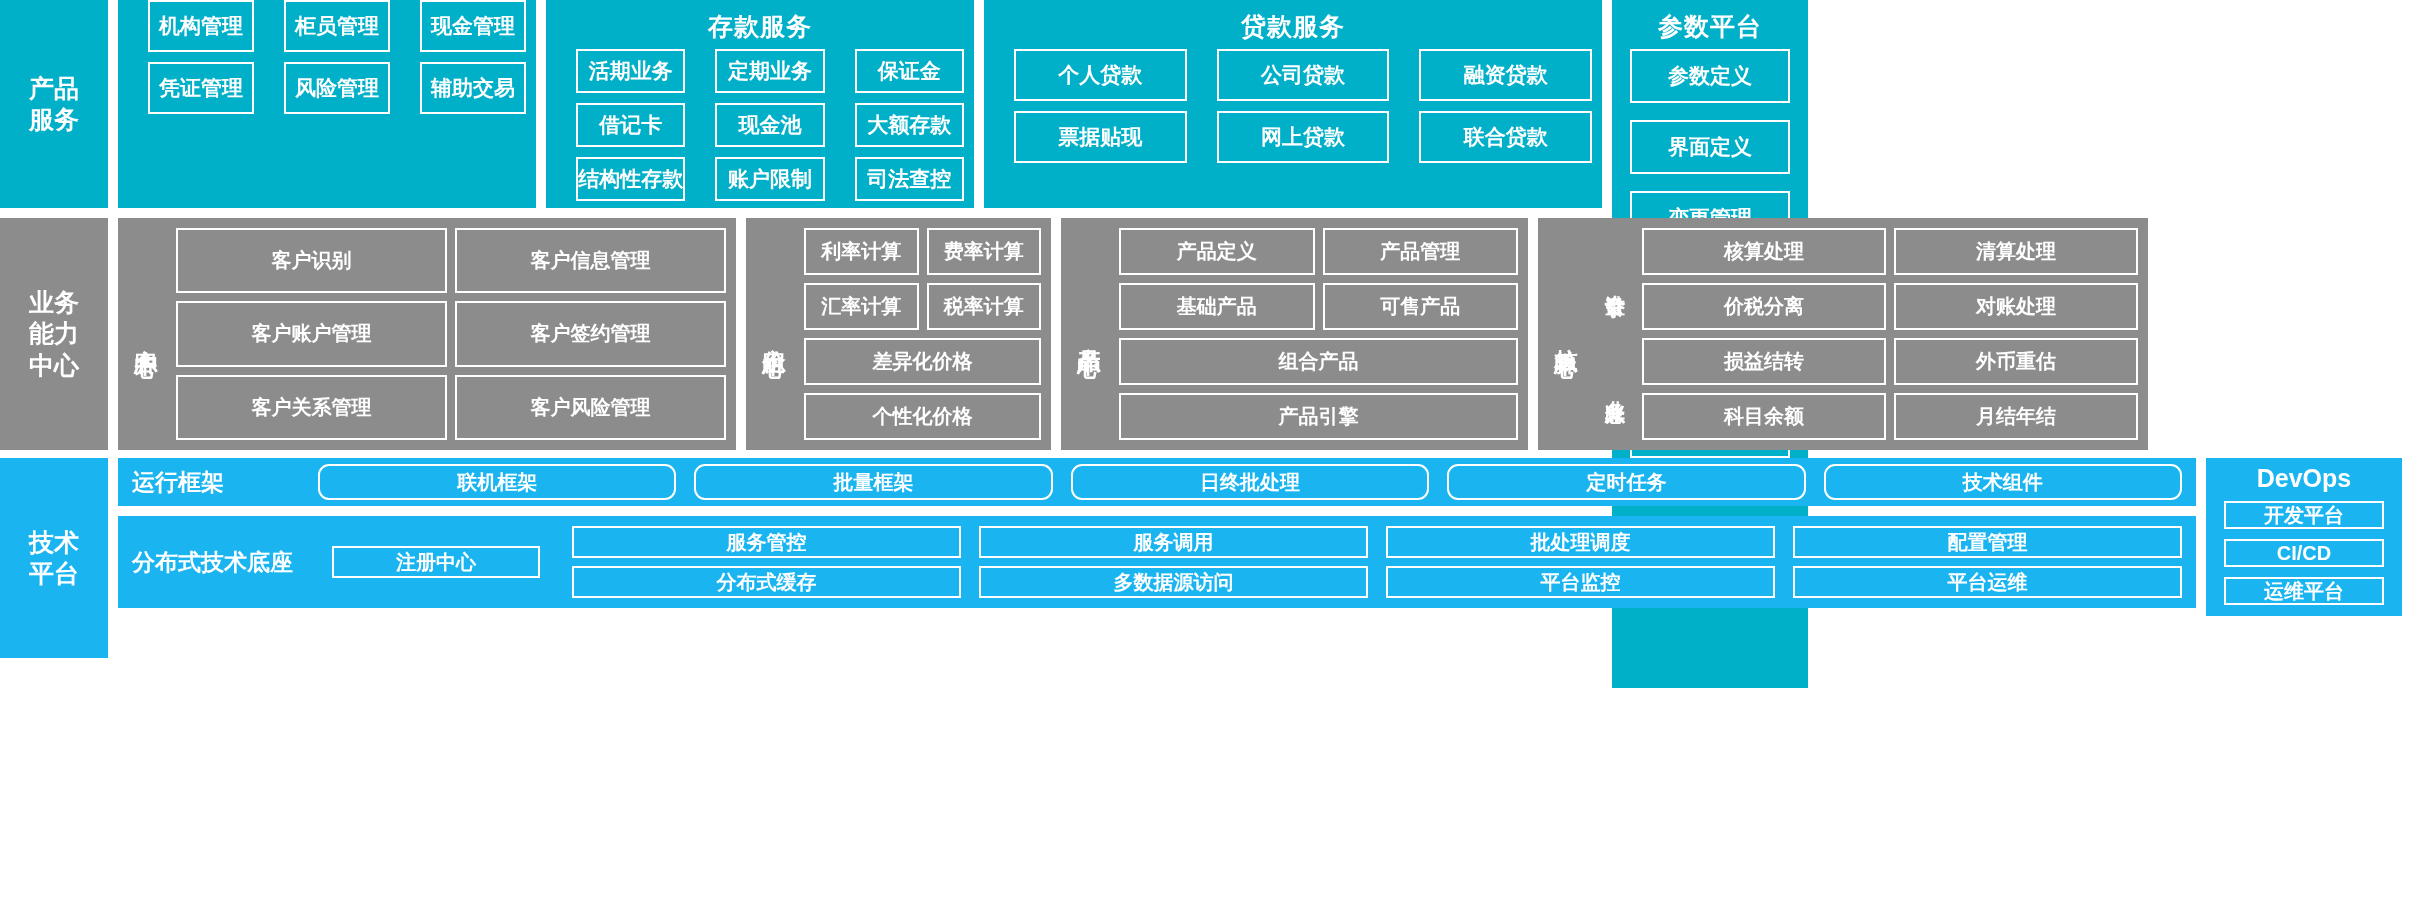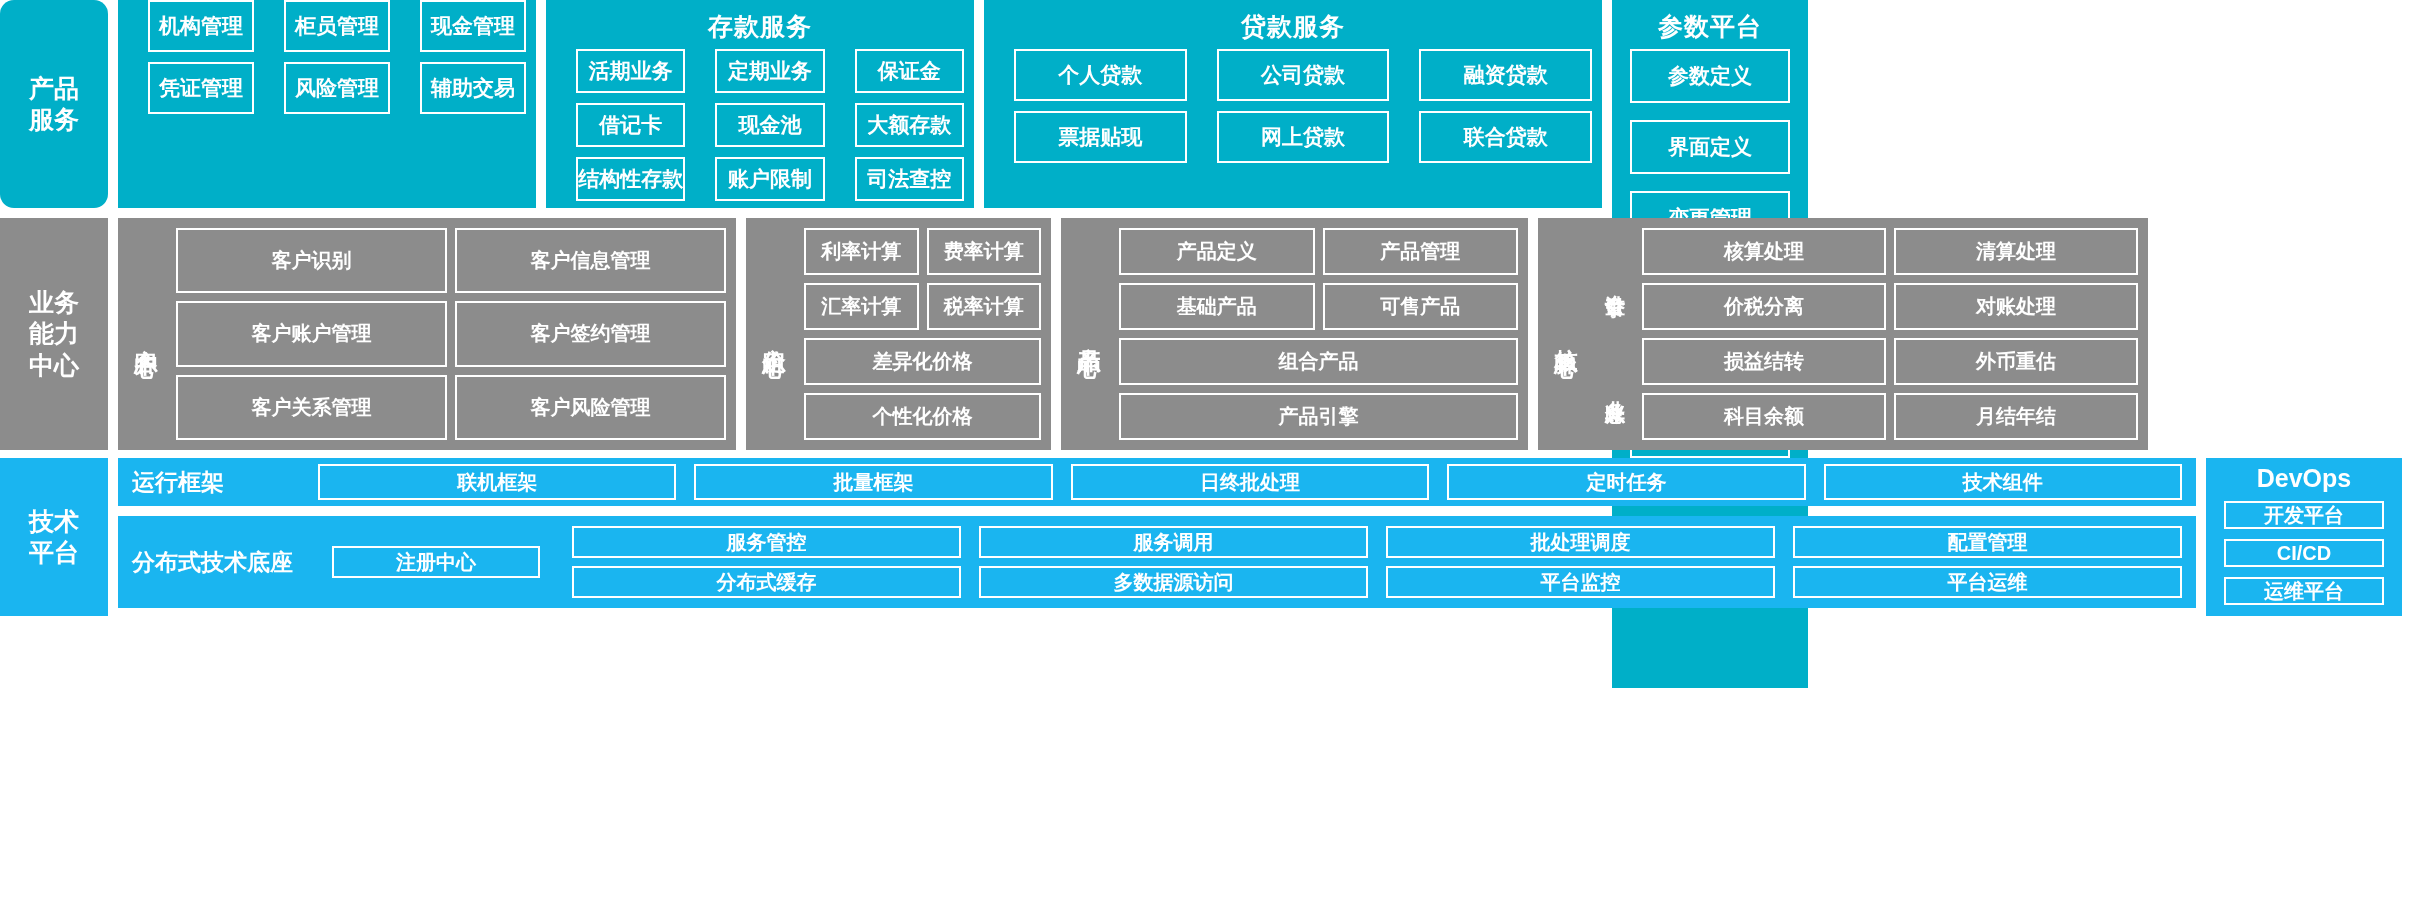--- a/index.html
+++ b/index.html
@@ -39,21 +39,21 @@
 
   .vlabel{
     writing-mode:vertical-rl;
     font-size:23px;font-weight:bold;line-height:1.18;
     display:flex;align-items:center;justify-content:center;
     text-align:center;flex:0 0 auto;letter-spacing:2px;
   }
 
   
   #row1{position:absolute;left:0;top:0;width:2423px;height:208px;}
-  #row1 .lane-label{width:108px;height:208px;border-radius:14px;}
+  #row1 .lane-label{width:108px;height:208px;}
   #row1 .svc{height:208px;box-sizing:border-box;padding:0 10px 8px 10px;}
   #row1 .svc .grid{display:grid;gap:10px;}
   #row1 .svc .cell{height:52px;margin-left:20px;}
   .ops{width:418px;}
   .ops .grid{grid-template-columns:repeat(3,1fr);}
   .dep{width:428px;}
   .dep .grid{grid-template-columns:repeat(3,1fr);}
   .dep .cell{height:44px!important;}
   .loan{width:618px;}
   .loan .grid{grid-template-columns:repeat(3,1fr);}
@@ -78,27 +78,27 @@
   .prod .body{grid-template-columns:1fr 1fr;grid-template-rows:repeat(4,1fr);}
   .prod .wide{grid-column:1 / span 2;}
   .acct{width:610px;display:flex;}
   .acct .sub{display:flex;flex-direction:column;width:40px;margin-right:6px;justify-content:space-around;}
   .acct .sublabel{writing-mode:vertical-rl;font-size:20px;font-weight:bold;letter-spacing:1px;
     display:flex;align-items:center;justify-content:center;height:48%;}
   .acct .body{grid-template-columns:1fr 1fr;grid-template-rows:repeat(4,1fr);}
 
   
   #row3{position:absolute;left:0;top:458px;width:2423px;height:158px;}
-  #row3 .lane-label{width:108px;height:158px;}
+  #row3 .lane-label{width:108px;height:200px;}
   #row3 .stack{display:flex;flex-direction:column;gap:10px;}
   .tp-run{width:2078px;height:48px;display:flex;align-items:center;padding:0 14px;box-sizing:border-box;gap:18px;}
   .tp-base{width:2078px;height:92px;display:flex;align-items:center;padding:0 14px;box-sizing:border-box;gap:32px;}
   .tp-name{font-size:23px;font-weight:bold;flex:0 0 168px;text-align:left;}
   .tp-run .cells{display:grid;grid-template-columns:repeat(5,1fr);gap:18px;flex:1 1 auto;}
-  .tp-run .cell{height:36px;font-size:20px;}
+  .tp-run .cell{height:36px;font-size:20px;border-radius:11px;}
   .tp-base .reg{flex:0 0 208px;height:72px;font-size:20px;}
   .tp-base .cells{display:grid;grid-template-columns:repeat(4,1fr);grid-template-rows:1fr 1fr;gap:8px 18px;flex:1 1 auto;}
   .tp-base .cell{height:32px;font-size:20px;}
   .devops{width:196px;height:158px;display:flex;flex-direction:column;align-items:center;}
   .devops .dtitle{font-size:25px;font-weight:bold;padding:6px 0 8px 0;}
   .devops .dlist{display:flex;flex-direction:column;gap:10px;width:100%;padding:0 18px;box-sizing:border-box;}
   .devops .cell{height:28px;font-size:20px;}
 </style>
 </head>
 <body>

